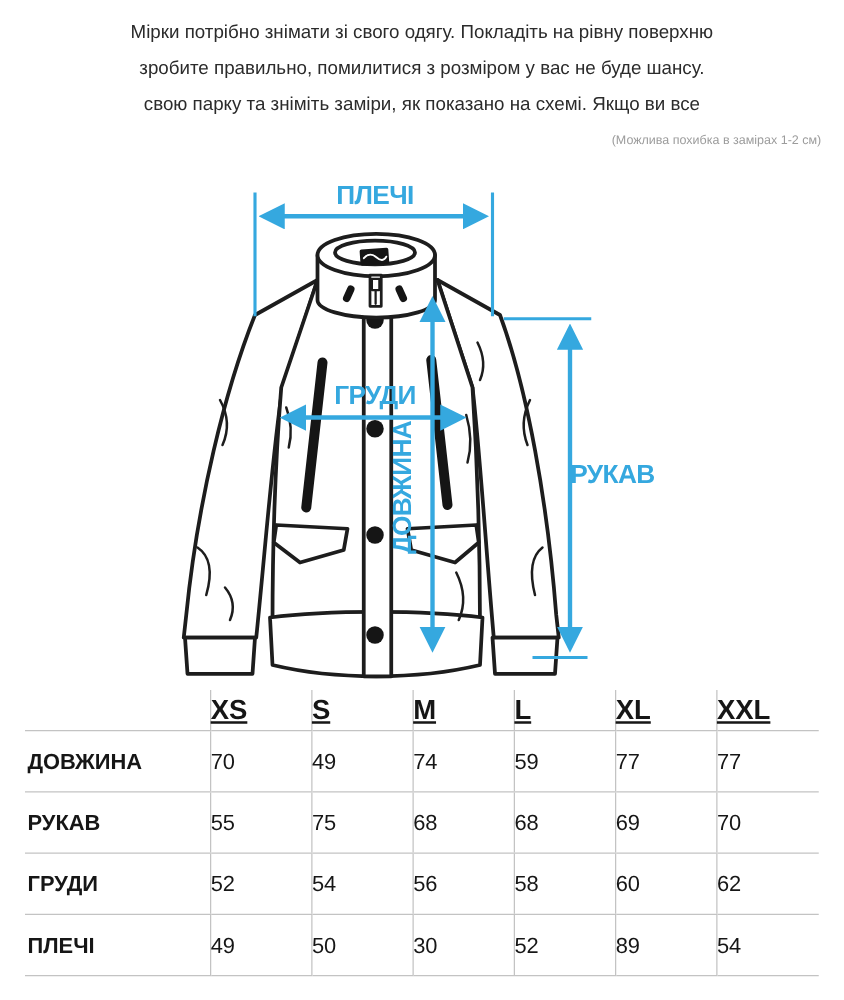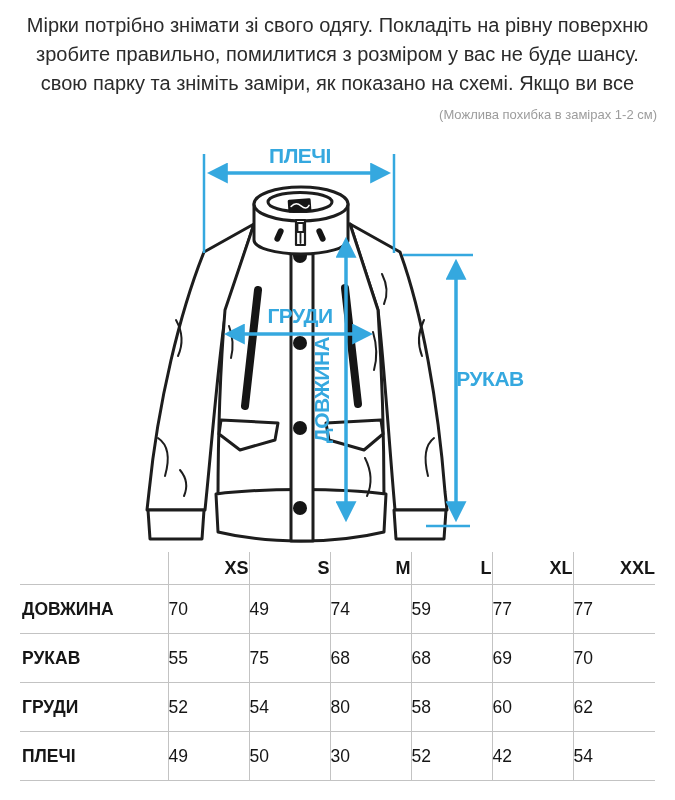--- a/index.html
+++ b/index.html
@@ -2,38 +2,38 @@
 <html style="--accent: #35a8df;"><head>
 <meta charset="utf-8">
 <style>
   :root{ --accent:#35a8df; --ink:#1d1d1d; --grid:#c3c3c3; }
   html,body{margin:0;padding:0;background:#ffffff;}
   body{font-family:"Liberation Sans","DejaVu Sans",sans-serif;}
   .page{position:relative;width:675px;height:800px;background:#fff;overflow:hidden;}
 
   
   .intro{position:absolute;top:11px;left:0;right:0;text-align:center;
-         font-size:20px;line-height:29px;color:#2b2b2b;}
+         font-size:15px;line-height:29px;color:#2b2b2b;}
   .intro .line{white-space:nowrap;}
-  .note{position:absolute;top:107px;right:18px;font-size:13px;color:#9c9c9c;text-align:right;}
+  .note{position:absolute;top:107px;right:18px;font-size:10px;color:#9c9c9c;text-align:right;}
 
   
   .diagram{position:absolute;left:128px;top:140px;width:420px;height:412px;}
   .jacket path,.jacket rect,.jacket ellipse,.jacket line{vector-effect:none;}
   .mlabel{font-family:"Liberation Sans","DejaVu Sans",sans-serif;
           font-weight:bold;font-size:21px;fill:var(--accent);
           letter-spacing:-0.5px;stroke:none;}
   .measure line{stroke:var(--accent);}
   .accent-fill{fill:var(--accent);}
 
   
   table.sizes{position:absolute;left:20px;top:552px;width:635px;
               border-collapse:collapse;table-layout:fixed;color:#161616;}
-  table.sizes th{font-weight:bold;font-size:18px;height:32px;text-align:right;
-                 border-bottom:1px solid var(--grid);padding:0;}
+  table.sizes th{font-weight:bold;font-size:22px;height:32px;text-align:left;
+                 border-bottom:1px solid var(--grid);padding:0;text-decoration:underline;}
   table.sizes td{font-size:17.5px;height:48px;text-align:left;
                  border-bottom:1px solid var(--grid);padding:0;}
   table.sizes th:not(:first-child),
   table.sizes td:not(:first-child){border-left:1px solid var(--grid);}
   table.sizes td.rowlabel{text-align:left;font-weight:bold;padding-left:2px;}
 </style>
 </head>
 <body>
 
 <div class="page">
@@ -178,30 +178,30 @@
           <td>75</td>
           <td>68</td>
           <td>68</td>
           <td>69</td>
           <td>70</td>
         </tr>
         <tr>
           <td class="rowlabel">ГРУДИ</td>
           <td>52</td>
           <td>54</td>
-          <td>80</td>
+          <td>56</td>
           <td>58</td>
           <td>60</td>
           <td>62</td>
         </tr>
         <tr>
           <td class="rowlabel">ПЛЕЧІ</td>
           <td>49</td>
           <td>50</td>
           <td>30</td>
           <td>52</td>
-          <td>42</td>
+          <td>89</td>
           <td>54</td>
         </tr>
       </tbody>
   </table>
 
 </div>
 
 </body></html>

